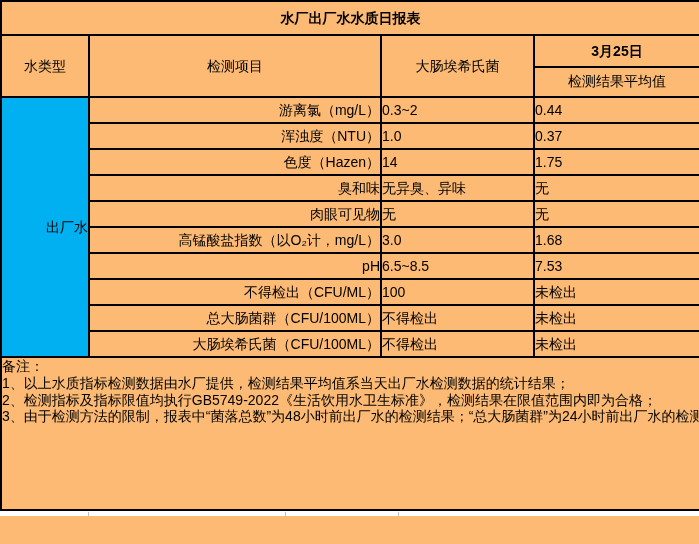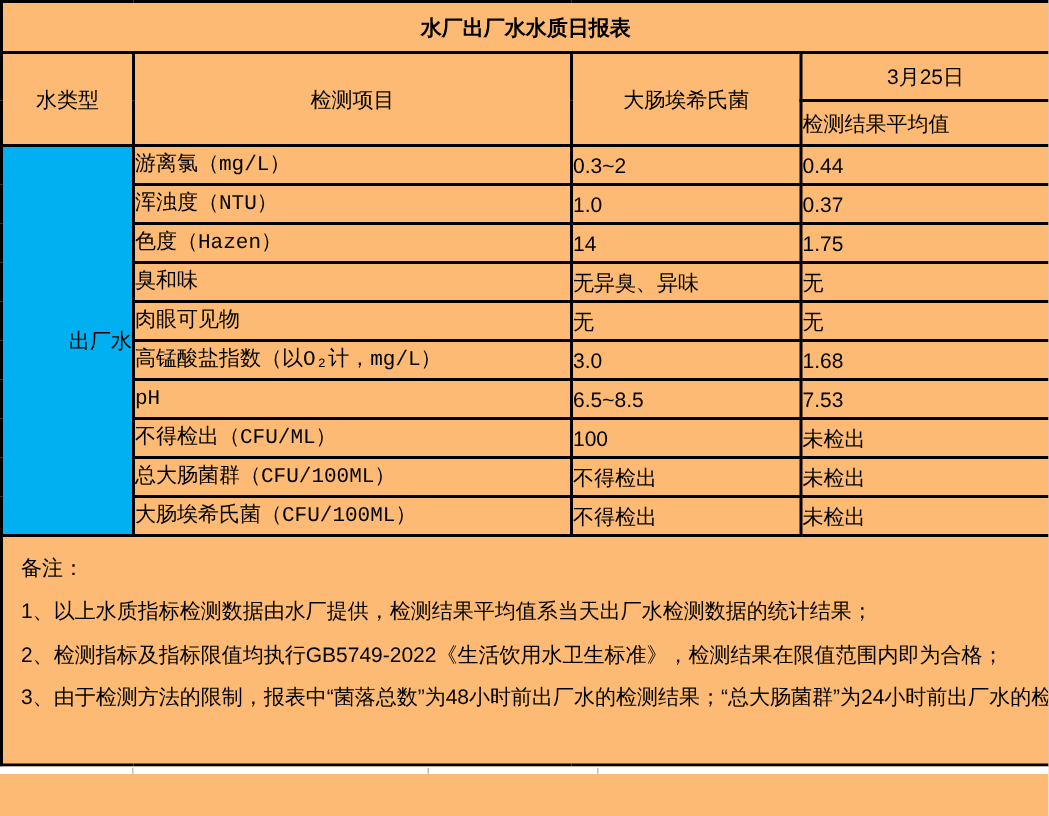--- a/index.html
+++ b/index.html
@@ -40,56 +40,57 @@
   td.hdr {
     text-align: center;
     vertical-align: middle;
     font-size: 14px;
   }
   td.date-cell {
     height: 30px;
     text-align: center;
     vertical-align: middle;
     font-size: 15px;
-    font-weight: normal;
+    font-weight: bold;
   }
   td.result-avg-cell {
     height: 28px;
+    text-align: center;
     vertical-align: middle;
     font-size: 14px;
+    font-family: Liberation Serif, serif;
   }
   td.water-type-cell {
     background: #00B0F0;
     text-align: right;
     vertical-align: middle;
     padding-right: 4px;
     font-size: 15px;
     margin-top: 32px;
   }
   td.item-cell {
     height: 24px;
-    text-align: left;
+    text-align: right;
     vertical-align: middle;
     padding-left: 3px;
-    font-family: Liberation Mono, monospace;
   }
   td.std-cell, td.res-cell {
     text-align: left;
     vertical-align: middle;
   }
   td.notes-cell {
     height: 151px;
     vertical-align: top;
     text-align: left;
     padding: 15px 6px 6px 4px;
     font-size: 13.5px;
     line-height: 21.5px;
     white-space: normal;
   }
-  .note-line { margin: 12px; }
+  .note-line { margin: 0; }
   .below-strip {
     position: relative;
     width: 699px;
     height: 5px;
     background: #ffffff;
   }
   .grid-tick {
     position: absolute;
     top: 1px;
     width: 1px;

